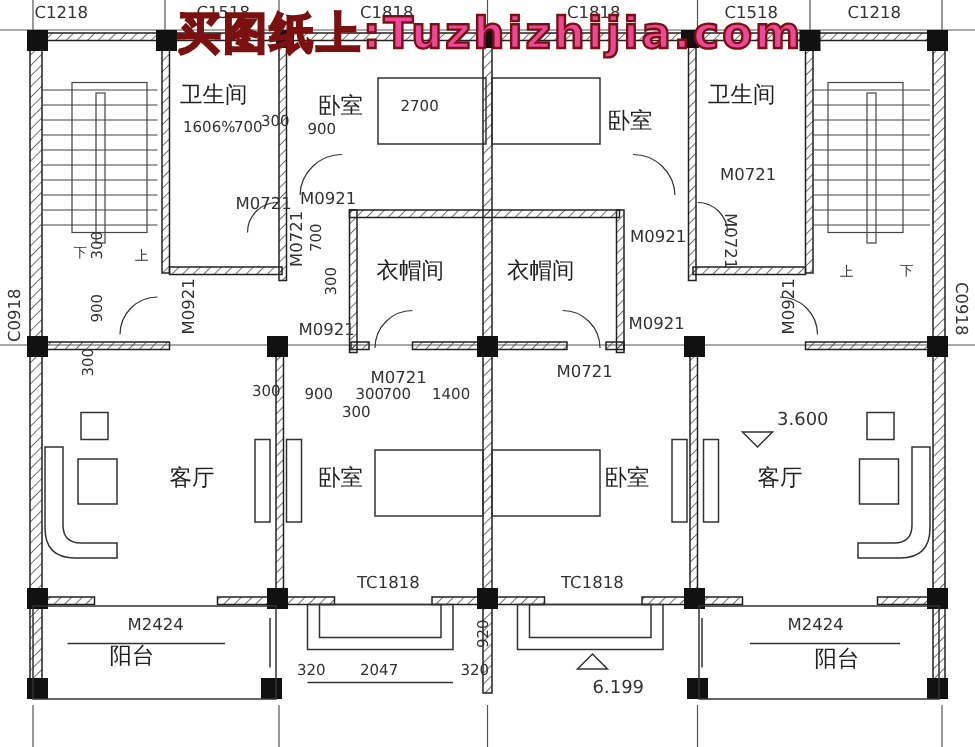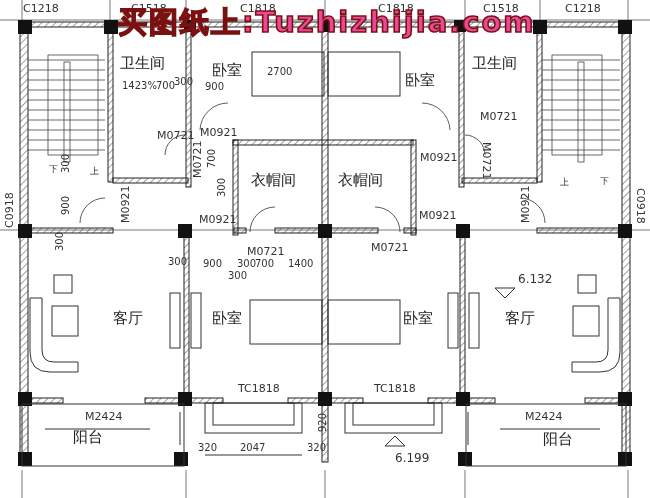--- a/index.html
+++ b/index.html
@@ -211,21 +211,21 @@
 <div class="lbl code" style="left:480px;top:111px">M0721</div>
 <div class="lbl code vert90" style="left:492px;top:142px">M0721</div>
 <div class="lbl code" style="left:419px;top:210px">M0921</div>
 <div class="lbl code" style="left:371px;top:242px">M0721</div>
 <div class="lbl code vert" style="left:520px;top:223px">M0921</div>
 <div class="lbl code" style="left:85px;top:411px">M2424</div>
 <div class="lbl code" style="left:525px;top:411px">M2424</div>
 <div class="lbl code" style="left:238px;top:383px">TC1818</div>
 <div class="lbl code" style="left:374px;top:383px">TC1818</div>
 
-<div class="lbl dim" style="left:122px;top:81px">1423%</div>
+<div class="lbl dim" style="left:122px;top:81px">1606%</div>
 <div class="lbl dim" style="left:156px;top:81px">700</div>
 <div class="lbl dim" style="left:174px;top:77px">300</div>
 <div class="lbl dim" style="left:205px;top:82px">900</div>
 <div class="lbl dim" style="left:267px;top:67px">2700</div>
 <div class="lbl dim vert" style="left:207px;top:168px">700</div>
 <div class="lbl dim vert" style="left:217px;top:197px">300</div>
 <div class="lbl dim vert" style="left:61px;top:173px">300</div>
 <div class="lbl dim vert" style="left:61px;top:215px">900</div>
 <div class="lbl dim vert" style="left:55px;top:251px">300</div>
 <div class="lbl dim" style="left:168px;top:257px">300</div>
@@ -237,16 +237,16 @@
 <div class="lbl dim" style="left:198px;top:443px">320</div>
 <div class="lbl dim" style="left:240px;top:443px">2047</div>
 <div class="lbl dim" style="left:307px;top:443px">320</div>
 <div class="lbl dim vert" style="left:318px;top:432px">920</div>
 
 <div class="lbl dim" style="left:49px;top:165px;font-size:9px">下</div>
 <div class="lbl dim" style="left:90px;top:167px;font-size:9px">上</div>
 <div class="lbl dim" style="left:600px;top:177px;font-size:9px">下</div>
 <div class="lbl dim" style="left:560px;top:178px;font-size:9px">上</div>
 
-<div class="lbl dim" style="left:518px;top:273px;font-size:12px">6.132</div>
+<div class="lbl dim" style="left:518px;top:273px;font-size:12px">3.600</div>
 <div class="lbl dim" style="left:395px;top:452px;font-size:12px">6.199</div>
 
 <div class="wm">买图纸上:Tuzhizhijia.com</div>
 
 </body></html>

